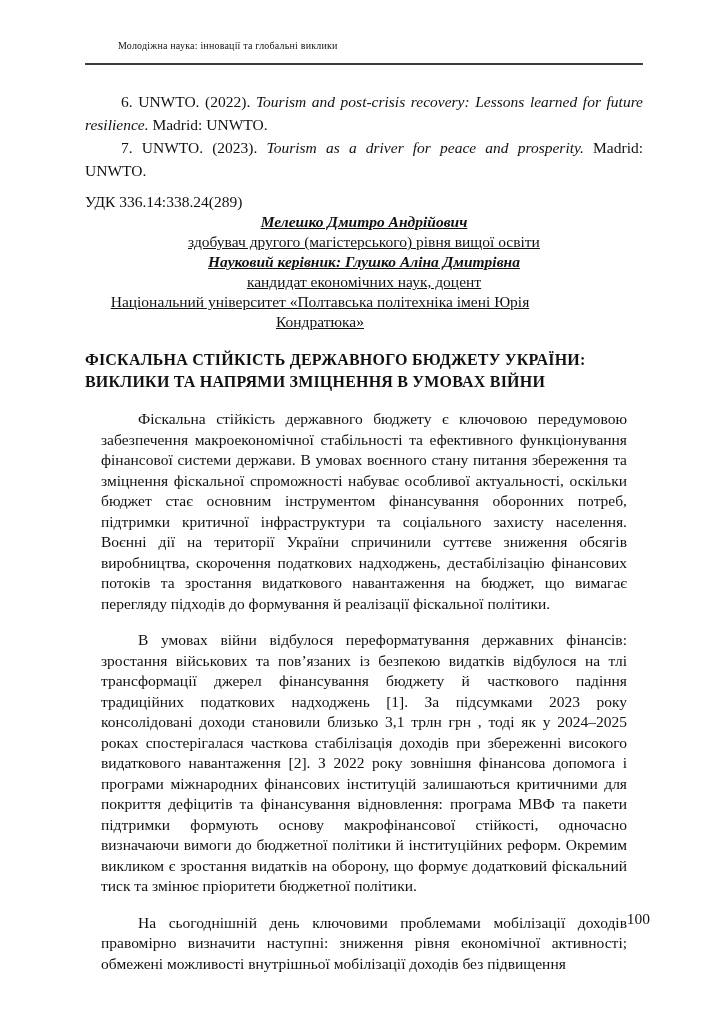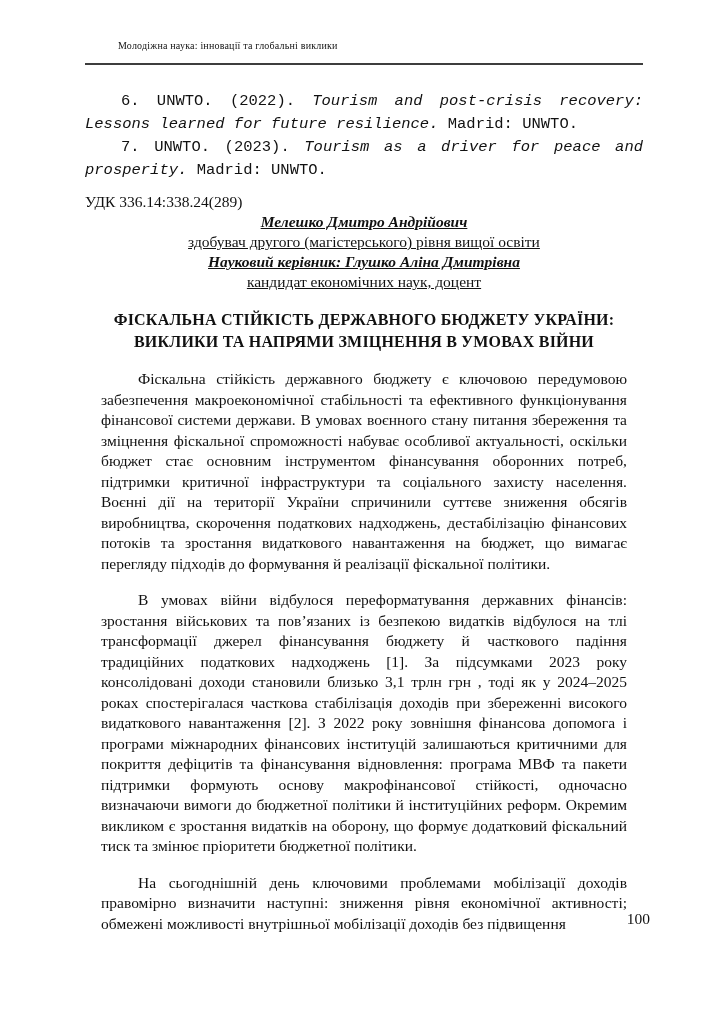--- a/index.html
+++ b/index.html
@@ -25,21 +25,21 @@
     border-bottom: 2px solid #3d3d3d;
     height: 0;
   }
 
   .refs {
     margin-top: 25px;
     font-size: 15.5px;
     line-height: 23px;
     text-align: justify;
   }
-  .refs p { margin: 0; text-indent: 36px; font-family: Liberation Mono, monospace; }
+  .refs p { margin: 0; text-indent: 36px; }
   .ref-italic { font-style: italic; }
 
   .udc {
     margin-top: 9px;
     font-size: 15.5px;
     line-height: 21px;
   }
 
   .author-block {
     font-size: 15.5px;
@@ -50,21 +50,21 @@
   }
   .author-block .line { margin: 0; }
   .bold-italic { font-weight: bold; font-style: italic; }
   .affiliation { max-width: 470px; margin: 0 auto; }
 
   .article-title {
     margin-top: 17px;
     font-size: 16px;
     font-weight: bold;
     line-height: 22px;
-    text-align: center;
+    text-align: left;
     letter-spacing: 0.2px;
   }
 
   .body-text {
     margin-top: 12px;
     font-size: 15.5px;
     line-height: 20.5px;
     text-align: justify;
   }
   .body-text p { margin: 16px; text-indent: 37px; }
@@ -90,20 +90,21 @@
       <p><span>7. UNWTO. (2023). </span><span class="ref-italic">Tourism as a driver for peace and prosperity.</span><span> Madrid: UNWTO.</span></p>
     </div>
 
     <div class="udc">УДК 336.14:338.24(289)</div>
 
     <div class="author-block">
       <p class="line bold-italic">Мелешко Дмитро Андрійович</p>
       <p class="line">здобувач другого (магістерського) рівня вищої освіти</p>
       <p class="line bold-italic">Науковий керівник: Глушко Аліна Дмитрівна</p>
       <p class="line">кандидат економічних наук, доцент</p>
+      <p class="line affiliation">Національний університет «Полтавська політехніка імені Юрія Кондратюка»</p>
     </div>
 
     <div class="article-title">ФІСКАЛЬНА СТІЙКІСТЬ ДЕРЖАВНОГО БЮДЖЕТУ УКРАЇНИ: ВИКЛИКИ ТА НАПРЯМИ ЗМІЦНЕННЯ В УМОВАХ ВІЙНИ</div>
 
     <div class="body-text">
       <p>Фіскальна стійкість державного бюджету є ключовою передумовою забезпечення макроекономічної стабільності та ефективного функціонування фінансової системи держави. В умовах воєнного стану питання збереження та зміцнення фіскальної спроможності набуває особливої актуальності, оскільки бюджет стає основним інструментом фінансування оборонних потреб, підтримки критичної інфраструктури та соціального захисту населення. Воєнні дії на території України спричинили суттєве зниження обсягів виробництва, скорочення податкових надходжень, дестабілізацію фінансових потоків та зростання видаткового навантаження на бюджет, що вимагає перегляду підходів до формування й реалізації фіскальної політики.</p>
       <p>В умовах війни відбулося переформатування державних фінансів: зростання військових та пов’язаних із безпекою видатків відбулося на тлі трансформації джерел фінансування бюджету й часткового падіння традиційних податкових надходжень [1]. За підсумками 2023 року консолідовані доходи становили близько 3,1 трлн грн , тоді як у 2024–2025 роках спостерігалася часткова стабілізація доходів при збереженні високого видаткового навантаження [2]. З 2022 року зовнішня фінансова допомога і програми міжнародних фінансових інституцій залишаються критичними для покриття дефіцитів та фінансування відновлення: програма МВФ та пакети підтримки формують основу макрофінансової стійкості, одночасно визначаючи вимоги до бюджетної політики й інституційних реформ. Окремим викликом є зростання видатків на оборону, що формує додатковий фіскальний тиск та змінює пріоритети бюджетної політики.</p>
       <p>На сьогоднішній день ключовими проблемами мобілізації доходів правомірно визначити наступні: зниження рівня економічної активності; обмежені можливості внутрішньої мобілізації доходів без підвищення</p>
     </div>
 

